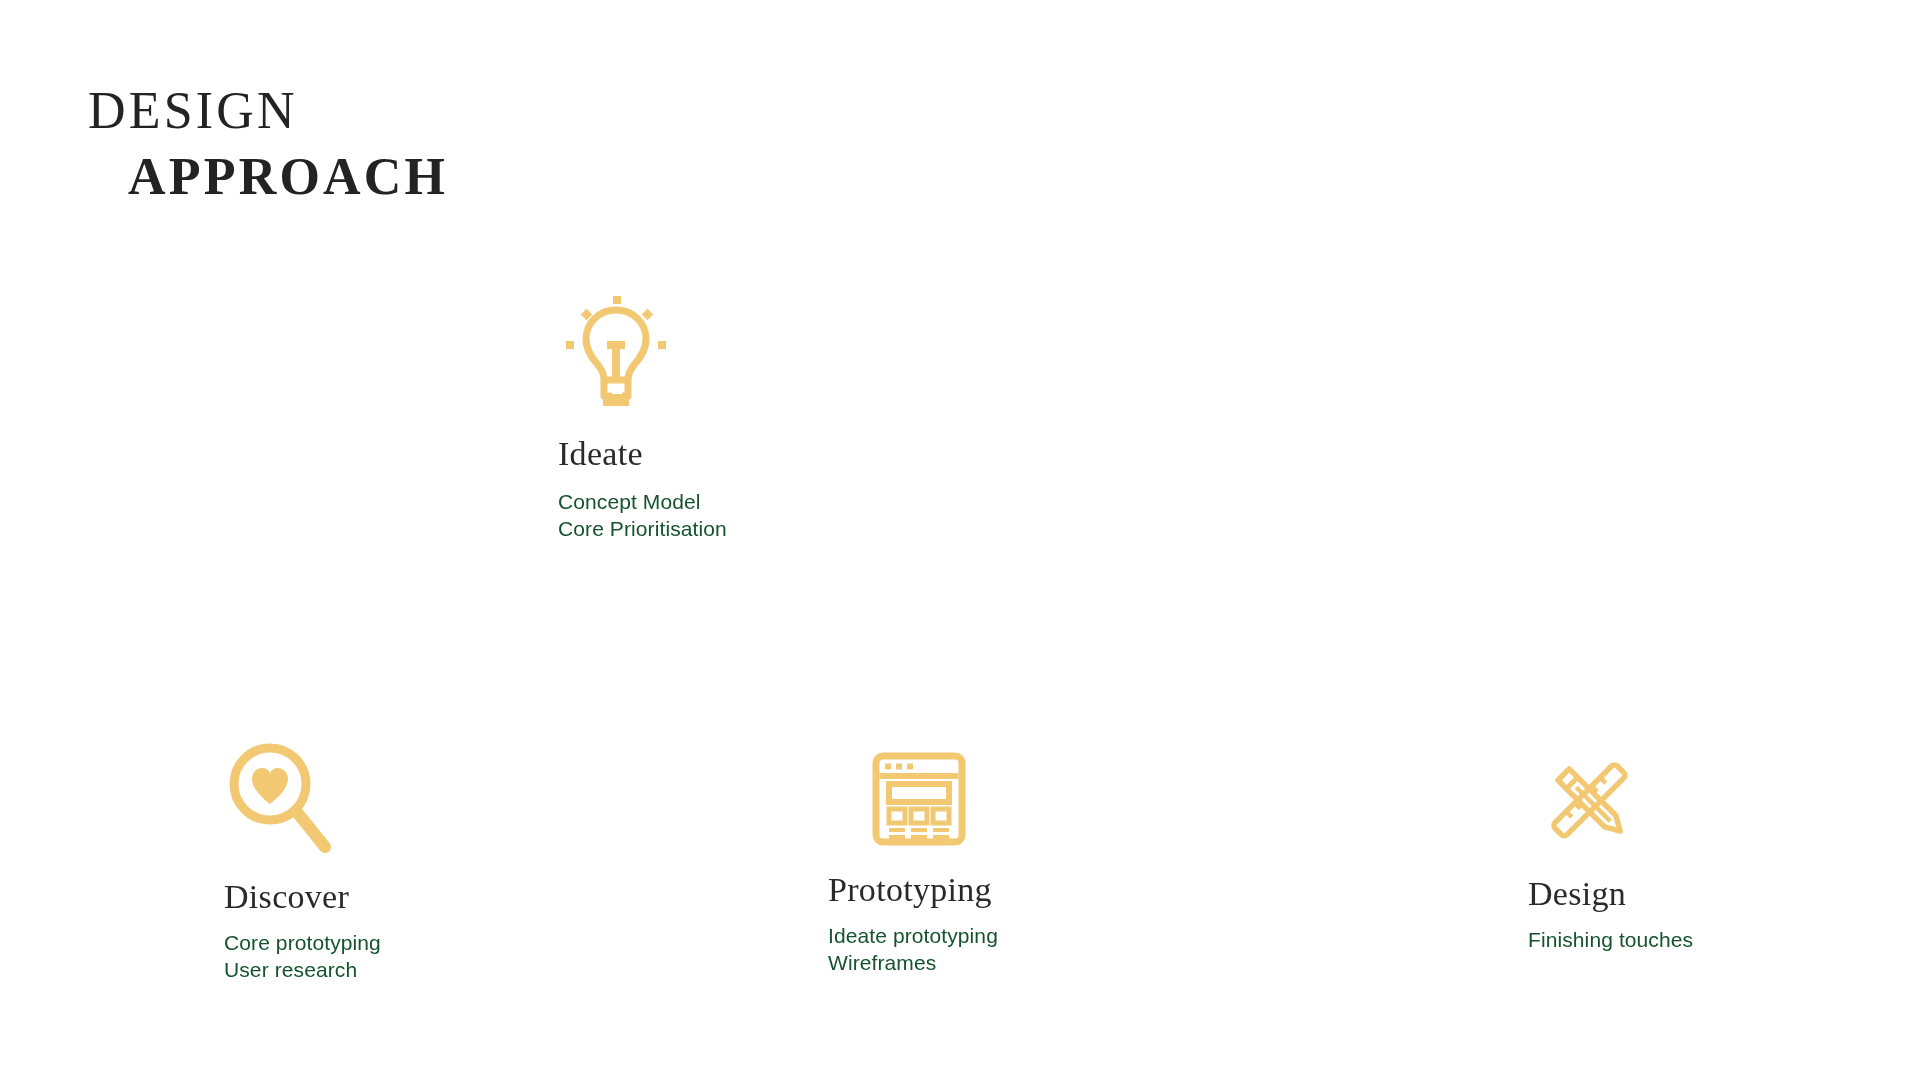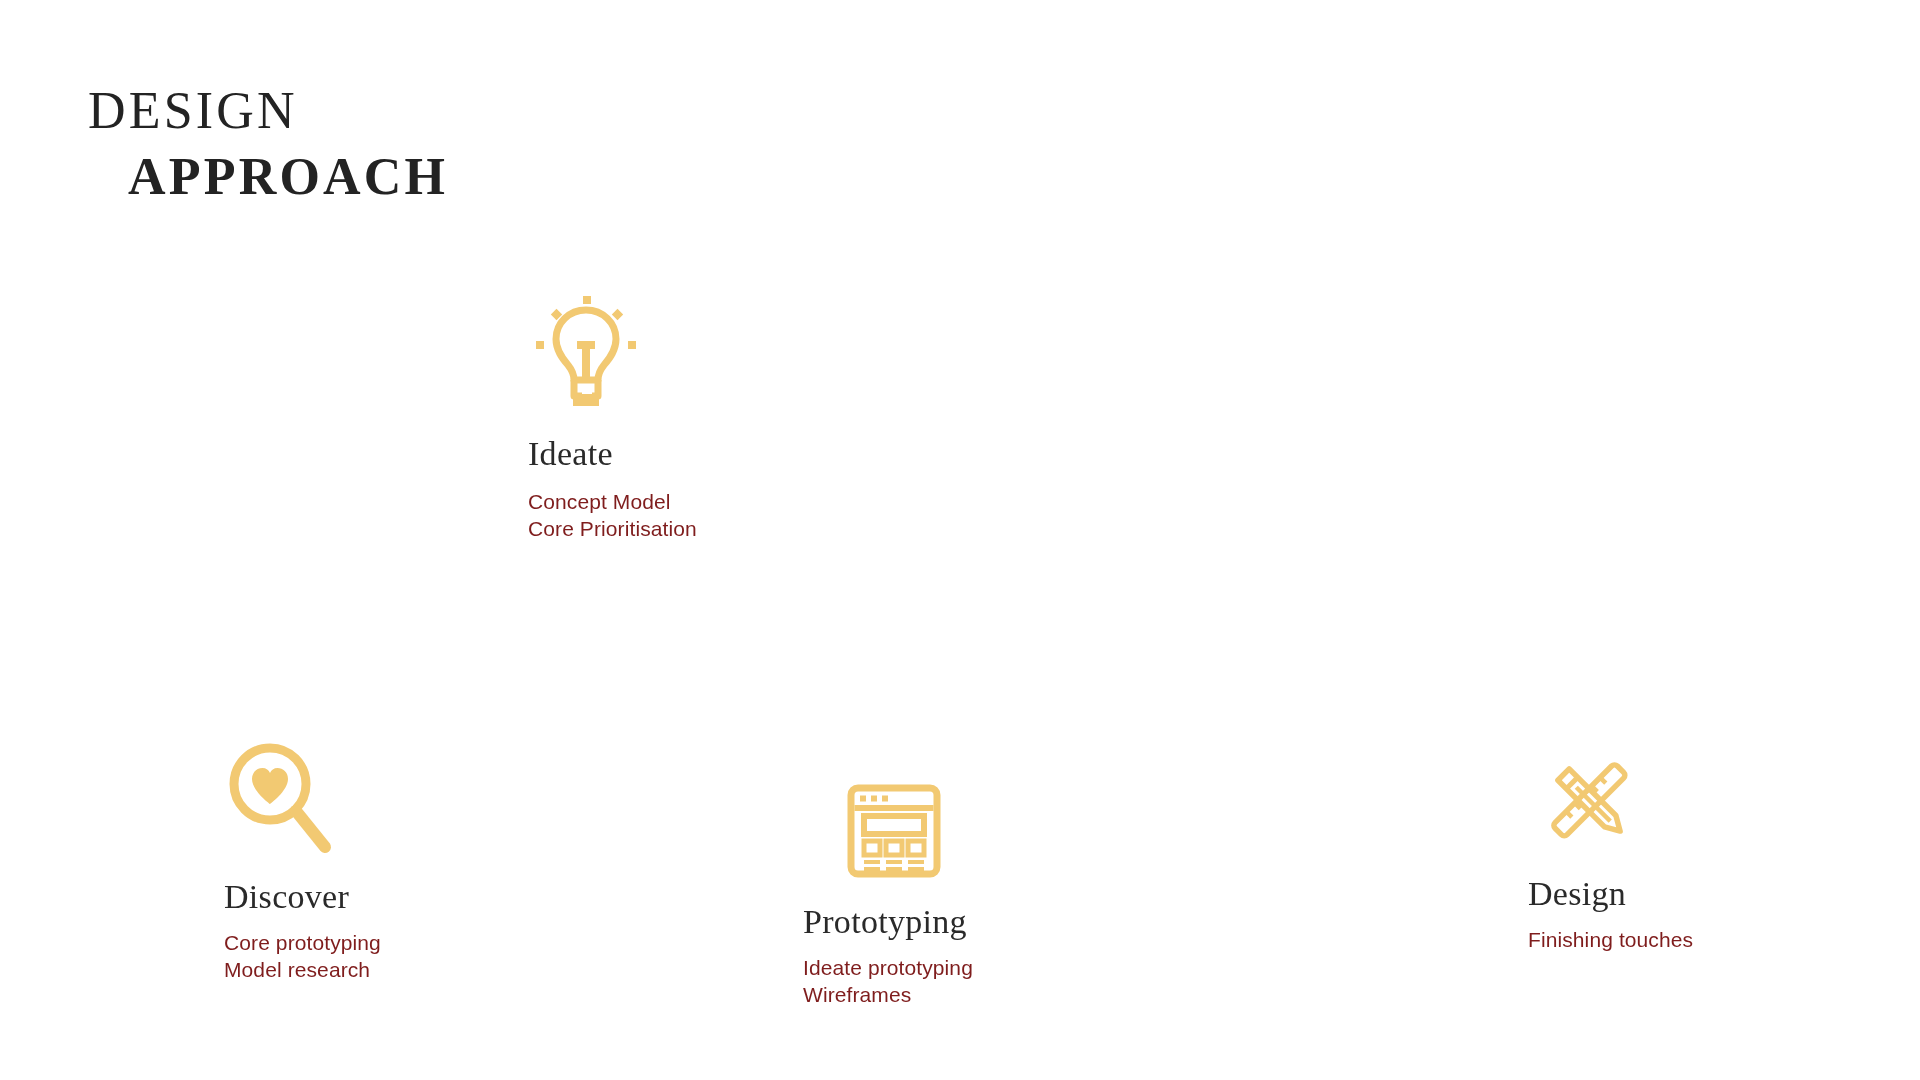--- a/index.html
+++ b/index.html
@@ -54,42 +54,42 @@
   .step-title {
     font-family: "Liberation Serif", "DejaVu Serif", serif;
     color: #2a2a2a;
     font-size: 34px;
     line-height: 40px;
     font-weight: 400;
     letter-spacing: 0.3px;
     white-space: nowrap;
   }
   .step-desc {
-    color: #7f1d1d;
+    color: #14532d;
     font-size: 21px;
     line-height: 27px;
     font-weight: 400;
     letter-spacing: 0.1px;
     white-space: nowrap;
   }
 
   
-  #step-ideate      { left: 528px;  top: 296px; }
+  #step-ideate      { left: 558px;  top: 296px; }
   #step-ideate .gap-a   { height: 26px; }
   #step-ideate .gap-b   { height: 14px; }
 
   #step-testing     { left: 1212px; top: 402px; }
   #step-testing .gap-a  { height: 24px; }
   #step-testing .gap-b  { height: 14px; }
 
   #step-discover    { left: 224px;  top: 737px; }
   #step-discover .gap-a { height: 20px; }
   #step-discover .gap-b { height: 12px; }
 
-  #step-prototyping { left: 803px;  top: 752px; margin-top: 32px; }
+  #step-prototyping { left: 828px;  top: 752px; }
   #step-prototyping .gap-a { height: 24px; }
   #step-prototyping .gap-b { height: 12px; }
 
   #step-design      { left: 1528px; top: 752px; }
   #step-design .gap-a   { height: 26px; }
   #step-design .gap-b   { height: 12px; }
 
   
   .icon-wrap { display: block; }
   #step-prototyping .icon-wrap { padding-left: 44px; }
@@ -152,21 +152,21 @@
       <svg class="step-icon" width="110" height="120" viewBox="0 0 110 120" fill="none" aria-hidden="true">
         <circle cx="46" cy="47" r="36" stroke="#F2C972" stroke-width="9" fill="none"></circle>
         <line x1="72" y1="74" x2="101" y2="110" stroke="#F2C972" stroke-width="12" stroke-linecap="round"></line>
         <path d="M46 67 C46 67 28 54 28 42 C28 35 33 31 38.5 31 C42 31 45 33 46 36 C47 33 50 31 53.5 31 C59 31 64 35 64 42 C64 54 46 67 46 67 Z" fill="#F2C972"></path>
       </svg>
     </span>
     <div class="gap-a"></div>
     <div class="step-title">Discover</div>
     <div class="gap-b"></div>
     <div class="step-desc">Core prototyping</div>
-    <div class="step-desc">Model research</div>
+    <div class="step-desc">User research</div>
   </div>
 
   <div class="step" id="step-prototyping">
     <span class="icon-wrap">
       <svg class="step-icon" width="94" height="94" viewBox="0 0 94 94" fill="none" aria-hidden="true">
 
         <rect x="4" y="4" width="86" height="86" rx="7" stroke="#F2C972" stroke-width="7" fill="none"></rect>
 
         <line x1="7.5" y1="24" x2="86.5" y2="24" stroke="#F2C972" stroke-width="6"></line>
 

